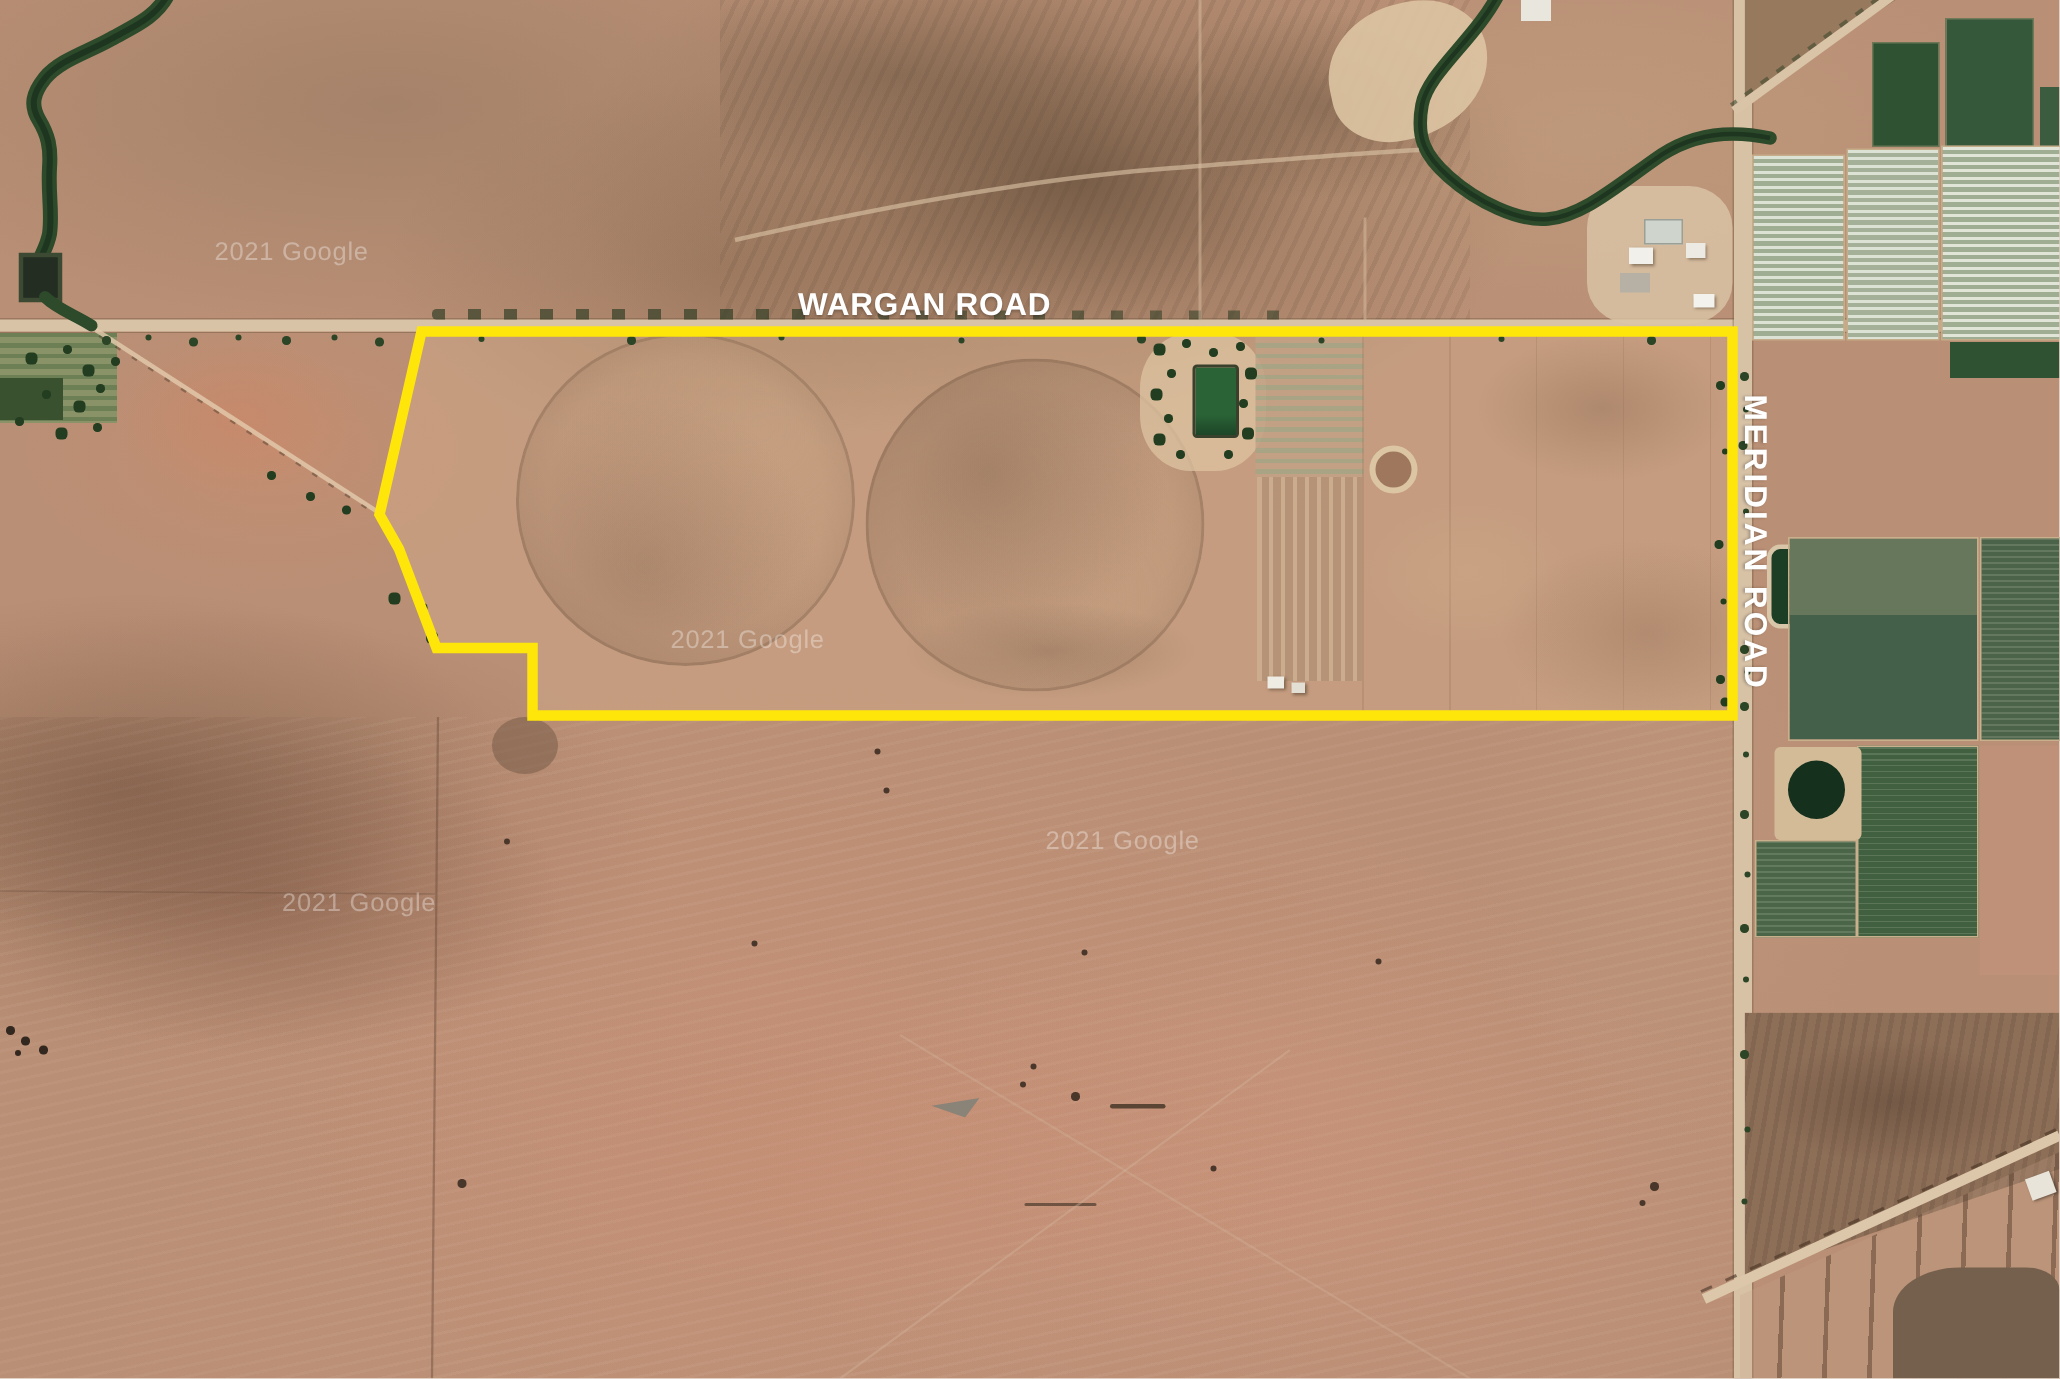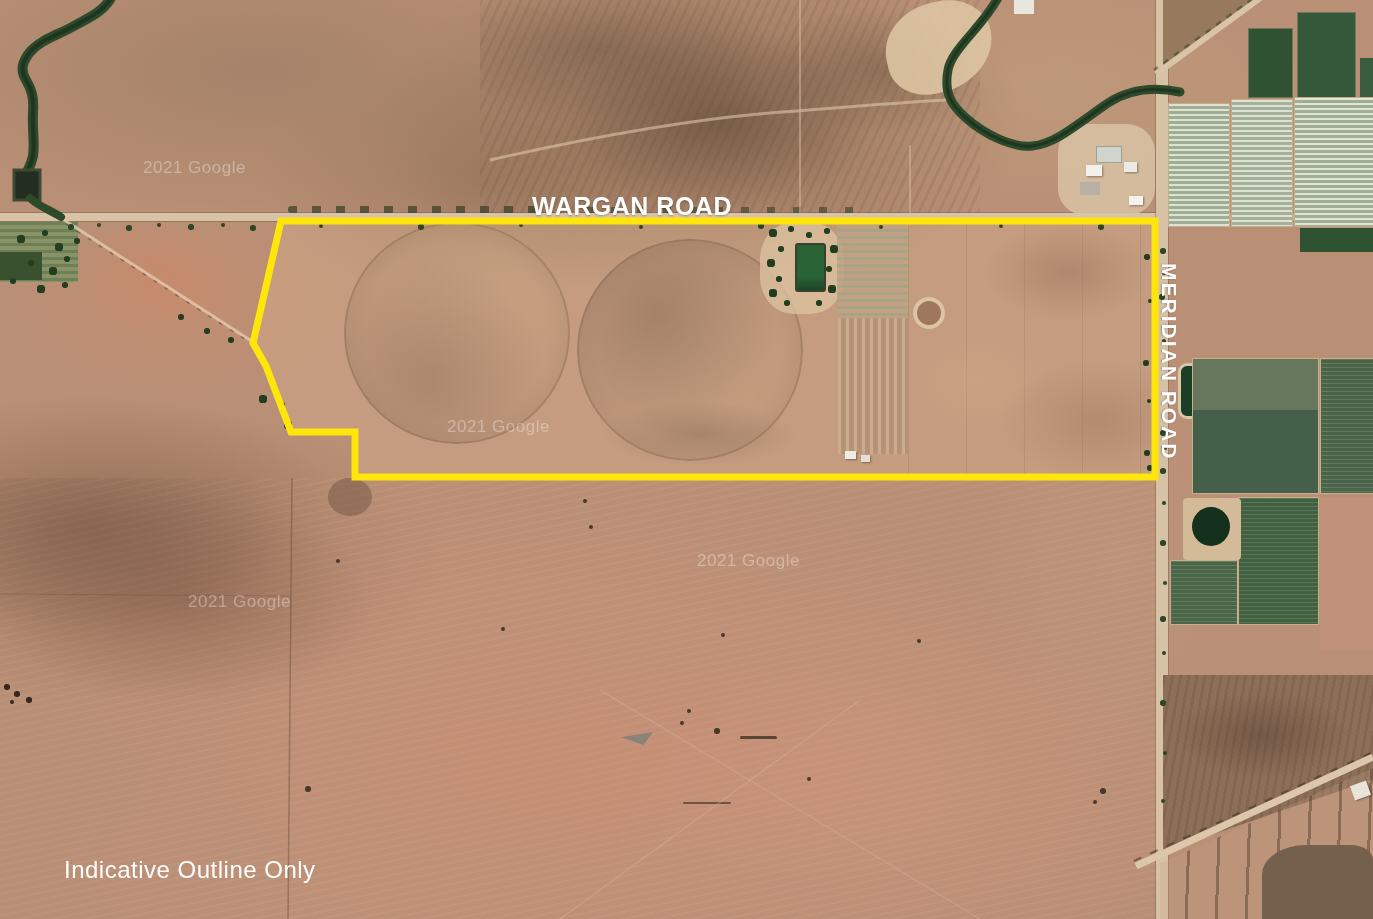--- a/index.html
+++ b/index.html
@@ -172,22 +172,21 @@
     584px 500px 0 1px #4a372b, 590px 526px 0 1px #4a372b, 722px 634px 0 1px #4a372b, 502px 628px 0 1px #4a372b,
     688px 710px 0 1px #4a372b, 681px 722px 0 1px #4a372b, 716px 730px 0 2px #4a372b, 808px 778px 0 1px #4a372b,
     307px 788px 0 2px #4a372b, 337px 560px 0 1px #4a372b, 1102px 790px 0 2px #4a372b, 1094px 801px 0 1px #4a372b,
     918px 640px 0 1px #4a372b, 6px 686px 0 2px #33281f, 16px 693px 0 2px #33281f, 28px 699px 0 2px #33281f,
     11px 701px 0 1px #33281f;"></div>
 
   <svg class="layer" viewBox="0 0 1373 919">
     <polygon fill="none" stroke-linejoin="miter" points="281,221 1155,221 1155,477 355,477 355,432 291,432 266,366 253,343" stroke="#FFE60A" stroke-width="7"></polygon>
   </svg>
 
-  <div class="lbl" style="left:532px;top:192px;font-size:25px;">WARGAN ROAD</div>
+  <div class="lbl" style="left:532px;top:192px;font-size:21px;">WARGAN ROAD</div>
   <div class="lbl" style="left:1157px;top:263px;font-size:21px;writing-mode:vertical-rl;letter-spacing:2px;">MERIDIAN ROAD</div>
-  <div class="abs" style="left:64px;top:856px;color:#fff;font-size:24px;letter-spacing:.5px;white-space:nowrap;">Indicative Outline Only</div>
 
   <div class="wm" style="left:143px;top:158px;">2021 Google</div>
   <div class="wm" style="left:447px;top:417px;">2021 Google</div>
   <div class="wm" style="left:697px;top:551px;">2021 Google</div>
   <div class="wm" style="left:188px;top:592px;">2021 Google</div>
 
 </div>
 
 </body></html>

